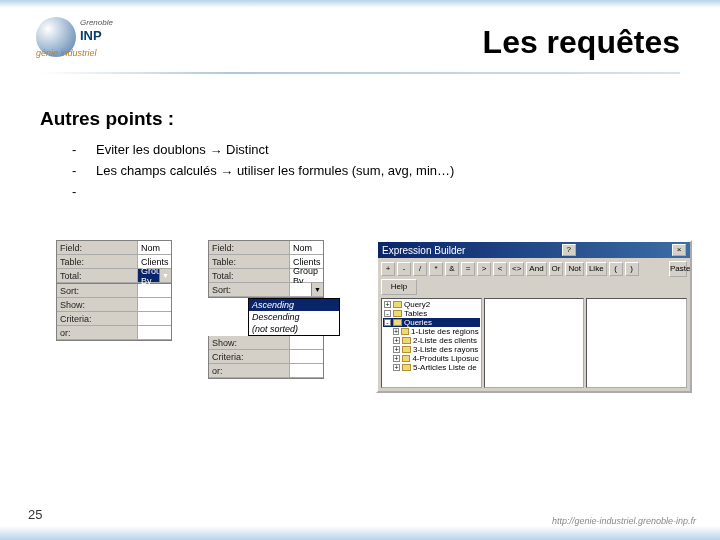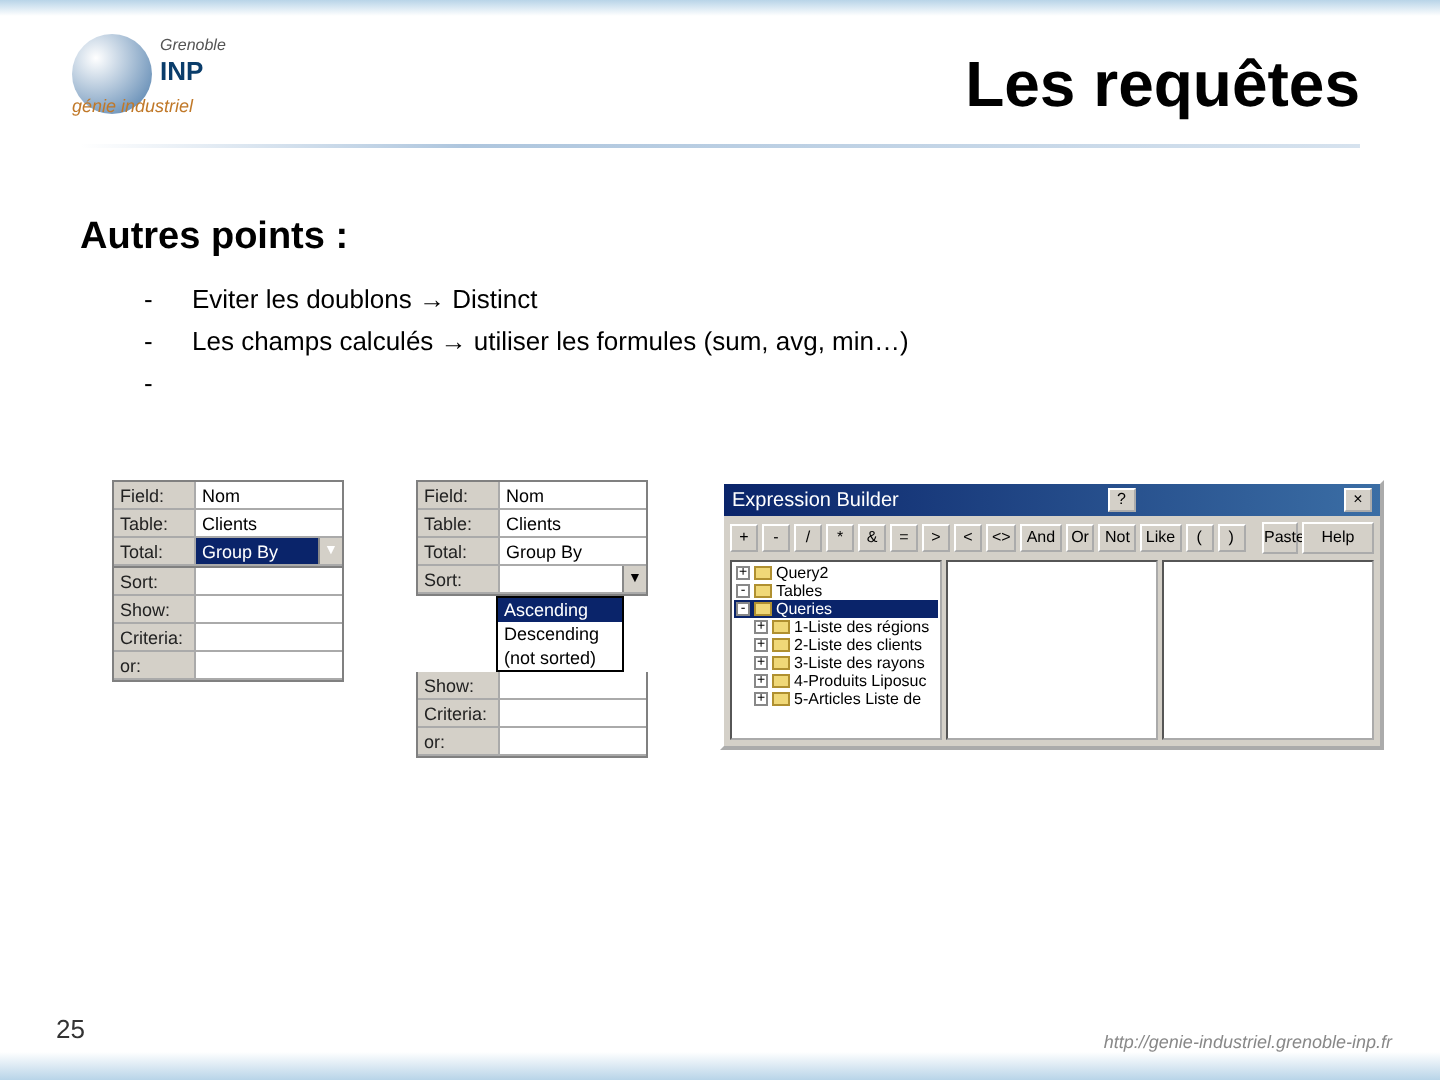--- a/index.html
+++ b/index.html
@@ -13,21 +13,21 @@
   .title { position: absolute; top: 24px; right: 40px; font-size: 32px; font-weight: bold; color: #000; }
   .title-underline { position: absolute; top: 72px; left: 40px; right: 40px; height: 2px; background: linear-gradient(to right, rgba(180,200,220,0) 0%, rgba(120,160,200,0.6) 30%, rgba(120,160,200,0.3) 100%); }
   .subtitle { position: absolute; top: 108px; left: 40px; font-size: 19px; font-weight: bold; color: #000; }
   .bullets { position: absolute; top: 140px; left: 72px; font-size: 13px; line-height: 1.6; color: #000; }
   .bullet-row { display: flex; }
   .bullet-dash { width: 24px; text-align: left; }
   .panels { position: absolute; top: 240px; left: 56px; right: 28px; display: flex; gap: 36px; align-items: flex-start; }
   .qpanel { background: #d4d0c8; border: 1px solid #808080; font-size: 9px; }
   .qpanel1 { width: 116px; }
   .qpanel2 { width: 116px; }
-  .qrow { display: flex; border-bottom: 1px solid #aaa; height: 14px; align-items: center; }
+  .qrow { display: flex; border-bottom: 1px solid #aaa; height: 14px; align-items: center; gap: 40px; }
   .qlabel { width: 40px; padding-left: 3px; color: #222; }
   .qval { flex: 1; background: #fff; border-left: 1px solid #aaa; padding-left: 3px; height: 100%; display: flex; align-items: center; position: relative; }
   .qval.sel { background: #0a246a; color: #fff; }
   .qval.empty { background: #fff; }
   .qval .dd { position: absolute; right: 0; top: 0; width: 12px; height: 100%; background: #d4d0c8; border-left: 1px solid #888; display: flex; align-items: center; justify-content: center; font-size: 7px; }
   .dropdown-list { background: #fff; border: 1px solid #000; font-size: 9px; }
   .dropdown-list div { padding: 1px 3px; }
   .dropdown-list .sel { background: #0a246a; color: #fff; }
   .expr-builder { flex: 1; background: #d4d0c8; border: 2px outset #fff; padding: 3px; font-size: 9px; }
   .eb-titlebar { background: linear-gradient(to right, #0a246a, #3b6ea5); color: #fff; padding: 2px 4px; font-size: 10px; display: flex; justify-content: space-between; align-items: center; margin: -3px -3px 3px -3px; gap: 46px; }
@@ -143,21 +143,21 @@
             <span>Group By</span>
           </div>
         </div>
       <div class="qrow">
           <div class="qlabel">Sort:</div>
           <div class="qval">
             <span class="dd">▼</span>
           </div>
         </div>
     </div>
-    <div class="dropdown-list" style="width:64px;margin-left:40px;">
+    <div class="dropdown-list" style="width:92px;margin-left:40px;font-style:italic;">
       <div class="sel">Ascending</div>
       <div>Descending</div>
       <div>(not sorted)</div>
     </div>
     <div class="qpanel qpanel2" style="border-top:none;">
       <div class="qrow">
           <div class="qlabel">Show:</div>
           <div class="qval empty"></div>
         </div>
       <div class="qrow">

